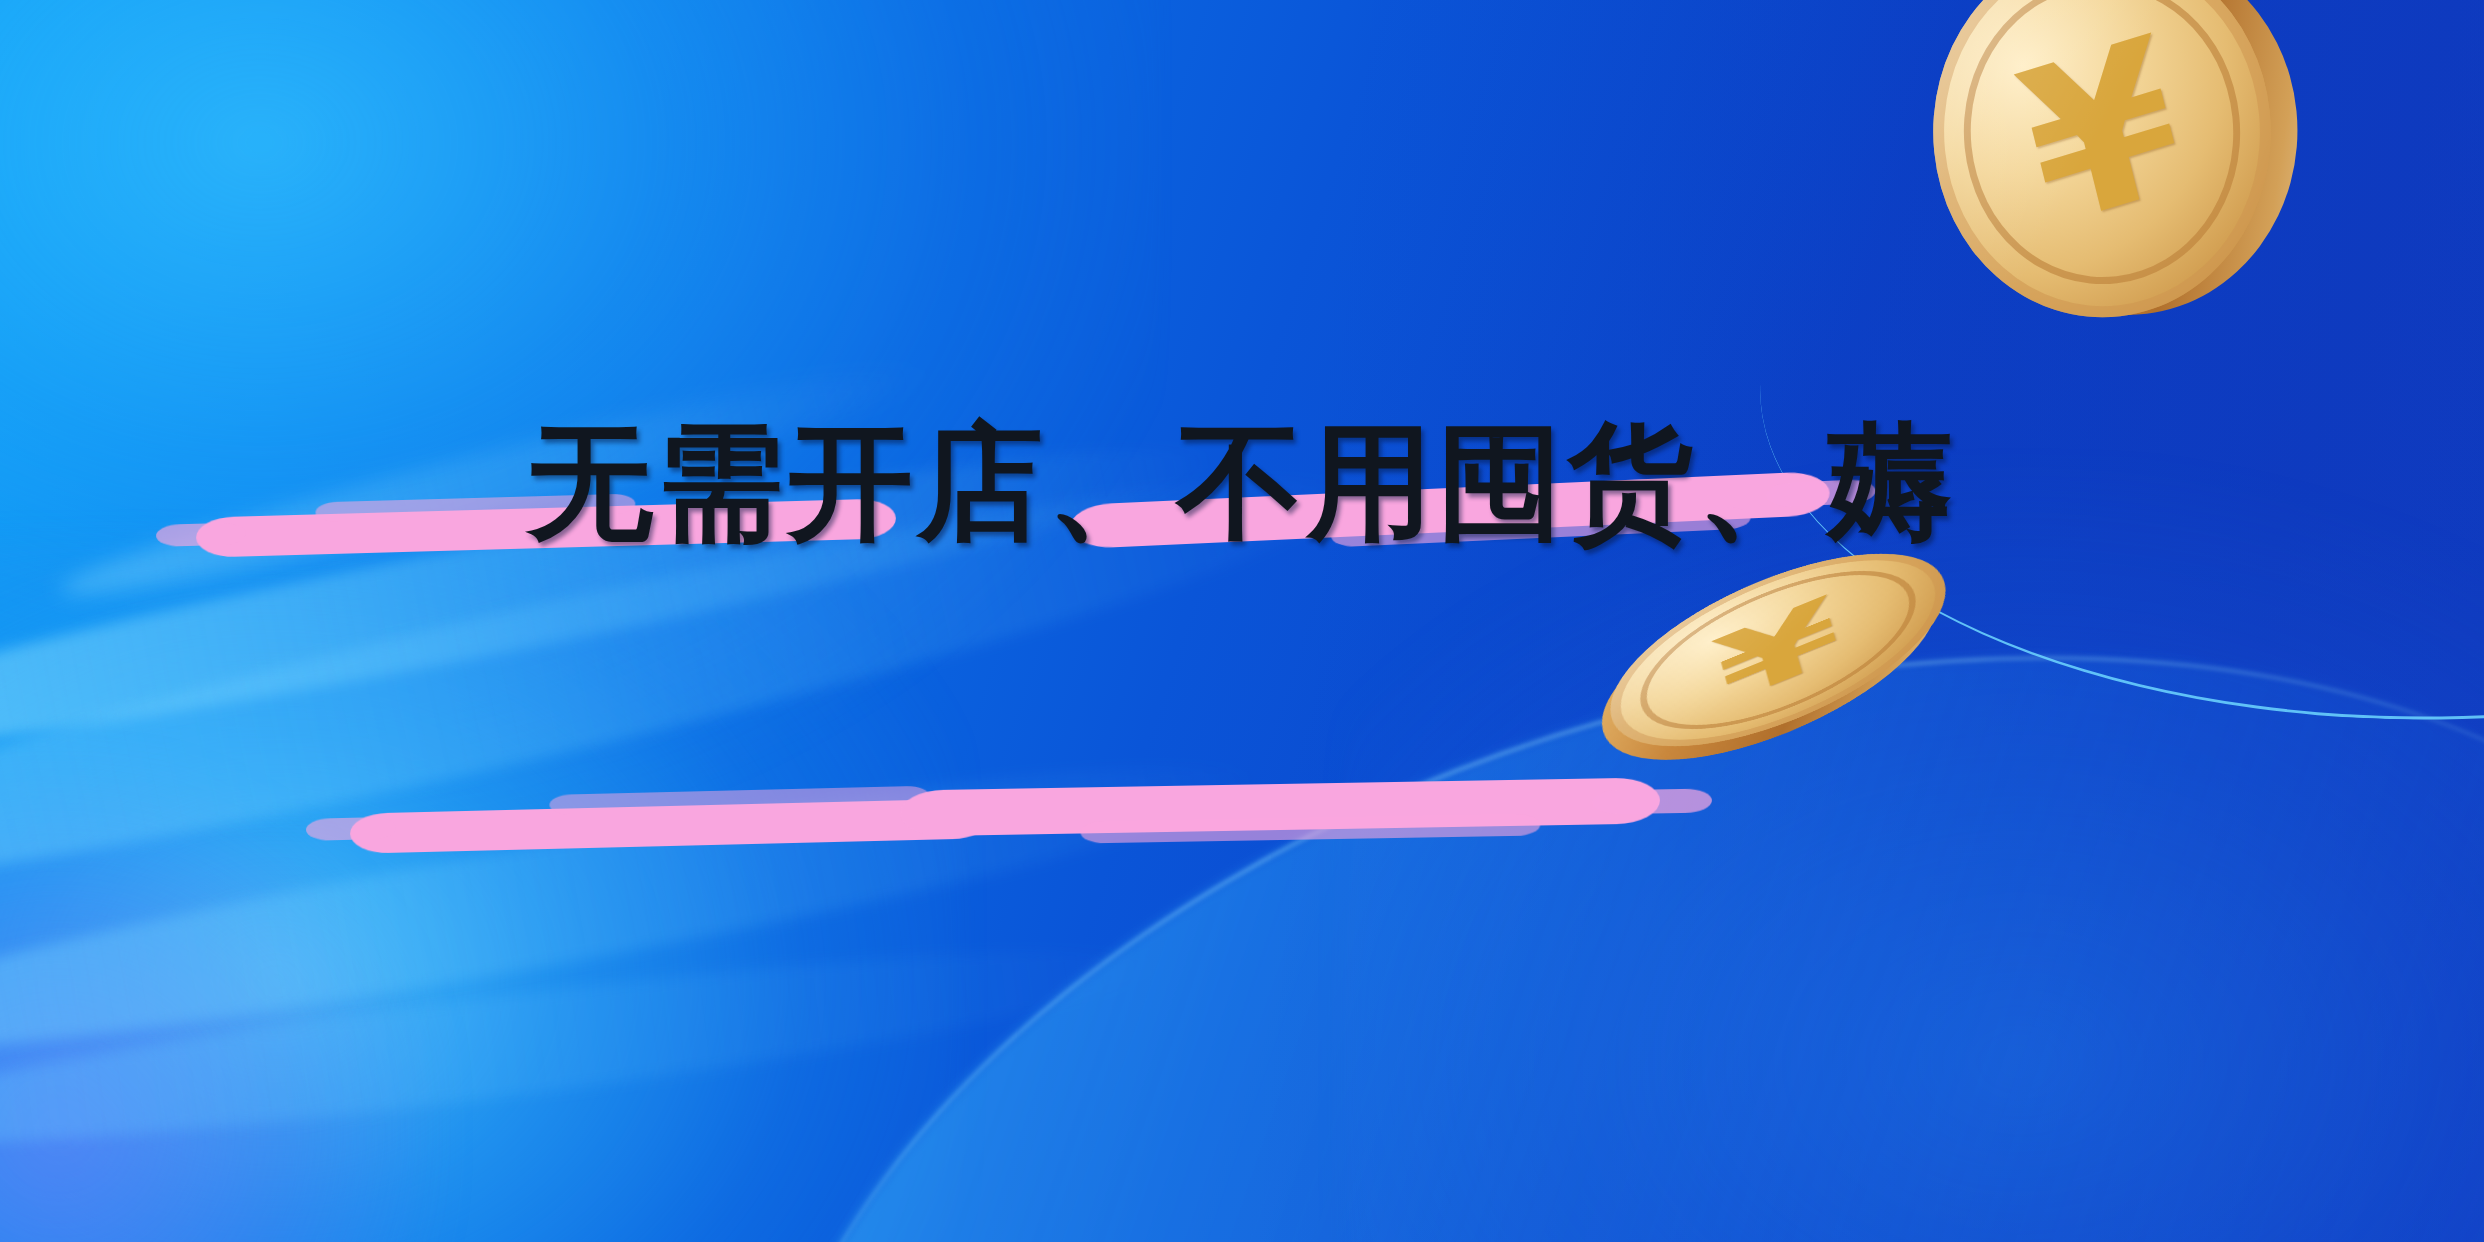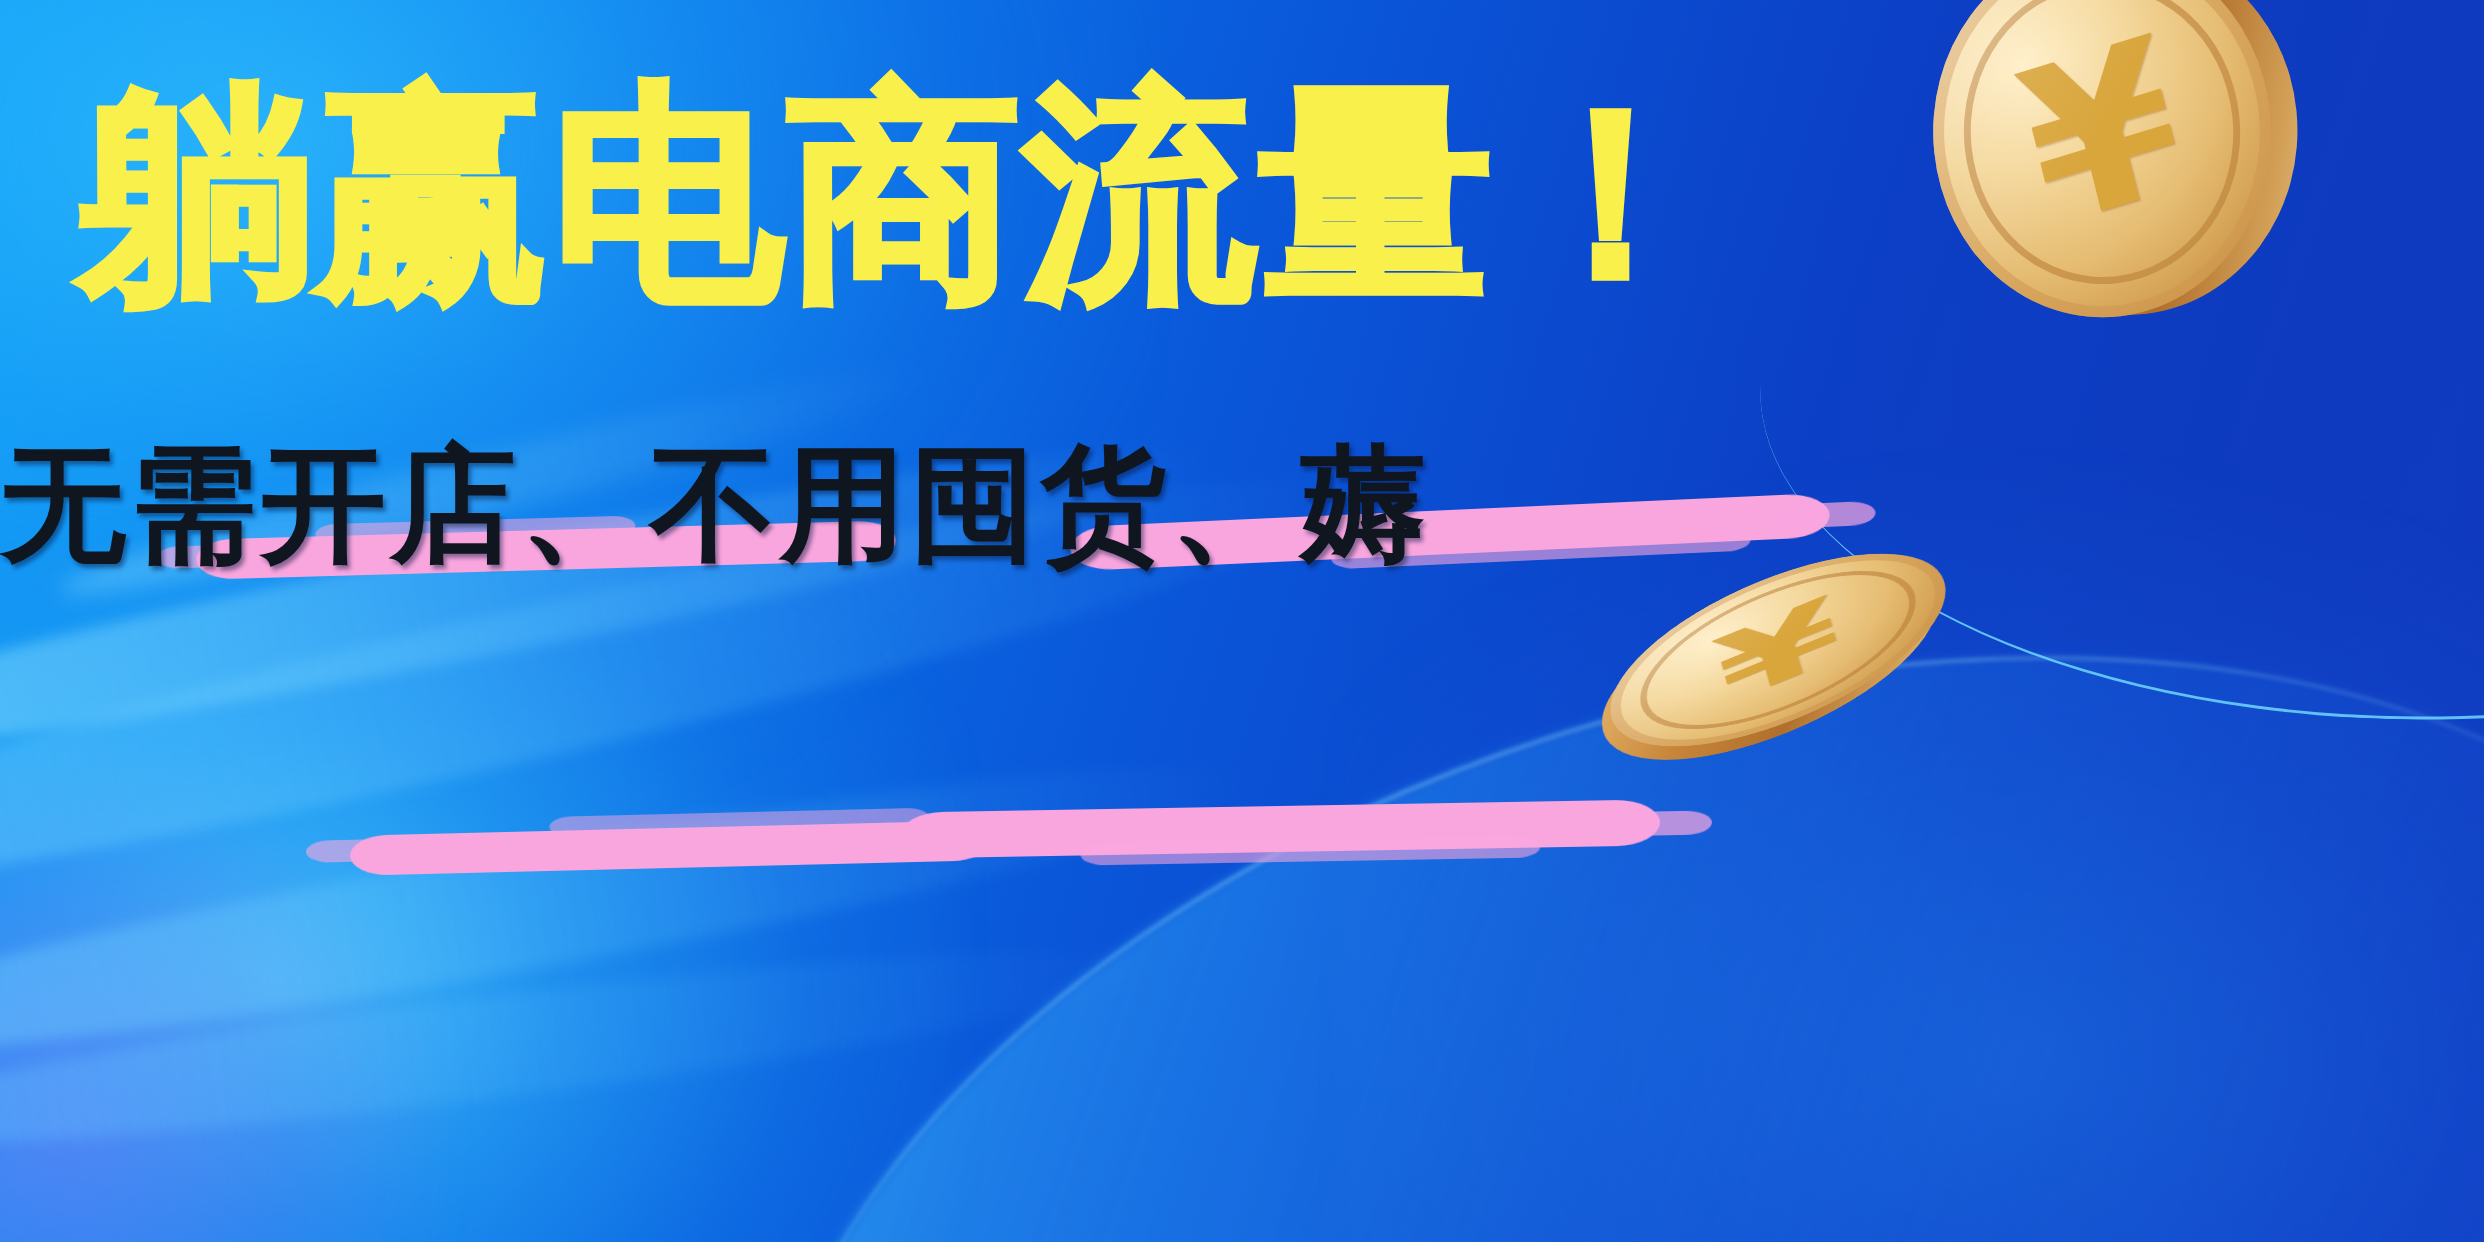--- a/index.html
+++ b/index.html
@@ -247,23 +247,23 @@
     letter-spacing: 4px;
     white-space: nowrap;
     -webkit-text-stroke: 6px #faf04b;
     text-shadow: 0 0 1px #faf04b;
   }
 
   
   #subtitle {
     position: absolute;
     left: 0;
-    top: 432px;
+    top: 410px;
     width: 2484px;
-    text-align: left;
+    text-align: center;
   }
   .sub-line {
     position: relative;
     color: #10161f;
     font-size: 126px;
     line-height: 146px;
     font-weight: 900;
     letter-spacing: 4px;
     white-space: nowrap;
     text-shadow: 3px 4px 4px rgba(4,20,60,0.45);
@@ -347,21 +347,20 @@
     <div class="coin-inner">
       <div class="coin-back"></div>
       <div class="coin-face">
         <div class="coin-rim"></div>
         <div class="coin-yen">¥</div>
         <div class="coin-gloss"></div>
       </div>
     </div>
   </div>
 
-  <div id="headline">躺赢电商流量！</div>
 
   <div class="coin" id="coin-mid">
     <div class="coin-inner">
       <div class="coin-back"></div>
       <div class="coin-face">
         <div class="coin-rim"></div>
         <div class="coin-yen">¥</div>
         <div class="coin-gloss"></div>
       </div>
     </div>

